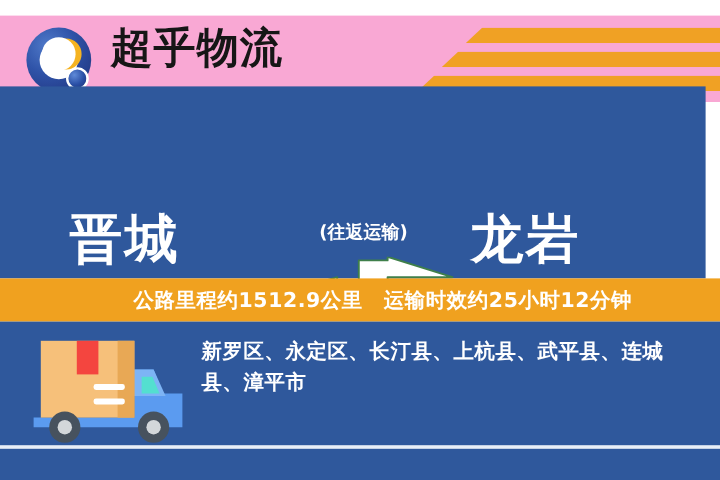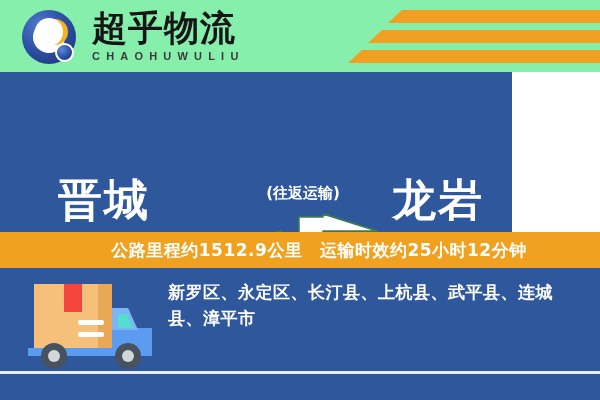--- a/index.html
+++ b/index.html
@@ -14,23 +14,23 @@
     position: relative;
     width: 600px;
     height: 400px;
     overflow: hidden;
     background: #ffffff;
   }
 
   
   .header {
     position: absolute;
-    left: 0; top: 0;
+    left: 0; top: 13px;
     width: 600px; height: 72px;
-    background: #86efac;
+    background: #f9a8d4;
     overflow: hidden;
   }
   .logo-mark {
     position: absolute;
     left: 22px; top: 10px;
     width: 54px; height: 54px;
   }
   .logo-ring {
     position: absolute;
     left: 0; top: 0;
@@ -103,21 +103,21 @@
     background: #f0a124;
   }
   .stripe.s1 { top: 2px;  width: 212px; clip-path: polygon(14px 0, 100% 0, 100% 100%, 0 100%); }
   .stripe.s2 { top: 22px; width: 232px; clip-path: polygon(14px 0, 100% 0, 100% 100%, 0 100%); }
   .stripe.s3 { top: 42px; width: 252px; clip-path: polygon(14px 0, 100% 0, 100% 100%, 0 100%); }
 
   
   .route-panel {
     position: absolute;
     left: 0; top: 72px;
-    width: 512px; height: 160px;
+    width: 588px; height: 160px;
     background: #2f589c;
   }
   .city {
     position: absolute;
     top: 128px;
     font-family: "DejaVu Sans", "Liberation Sans", sans-serif;
     font-size: 44px;
     font-weight: bold;
     color: #ffffff;
     letter-spacing: 2px;
@@ -221,21 +221,20 @@
     <div class="logo-mark">
       <div class="logo-ring"></div>
       <div class="logo-hole"></div>
       <div class="logo-crescent"></div>
       <div class="logo-crescent-cut"></div>
       <div class="logo-dot"></div>
     </div>
 
     <div class="brand-block">
       <div class="brand-name">超乎物流</div>
-      <div class="brand-sub">CHAOHUWULIU</div>
     </div>
 
     <div class="stripes">
       <div class="stripe s1"></div>
       <div class="stripe s2"></div>
       <div class="stripe s3"></div>
     </div>
 
   </div>
 

